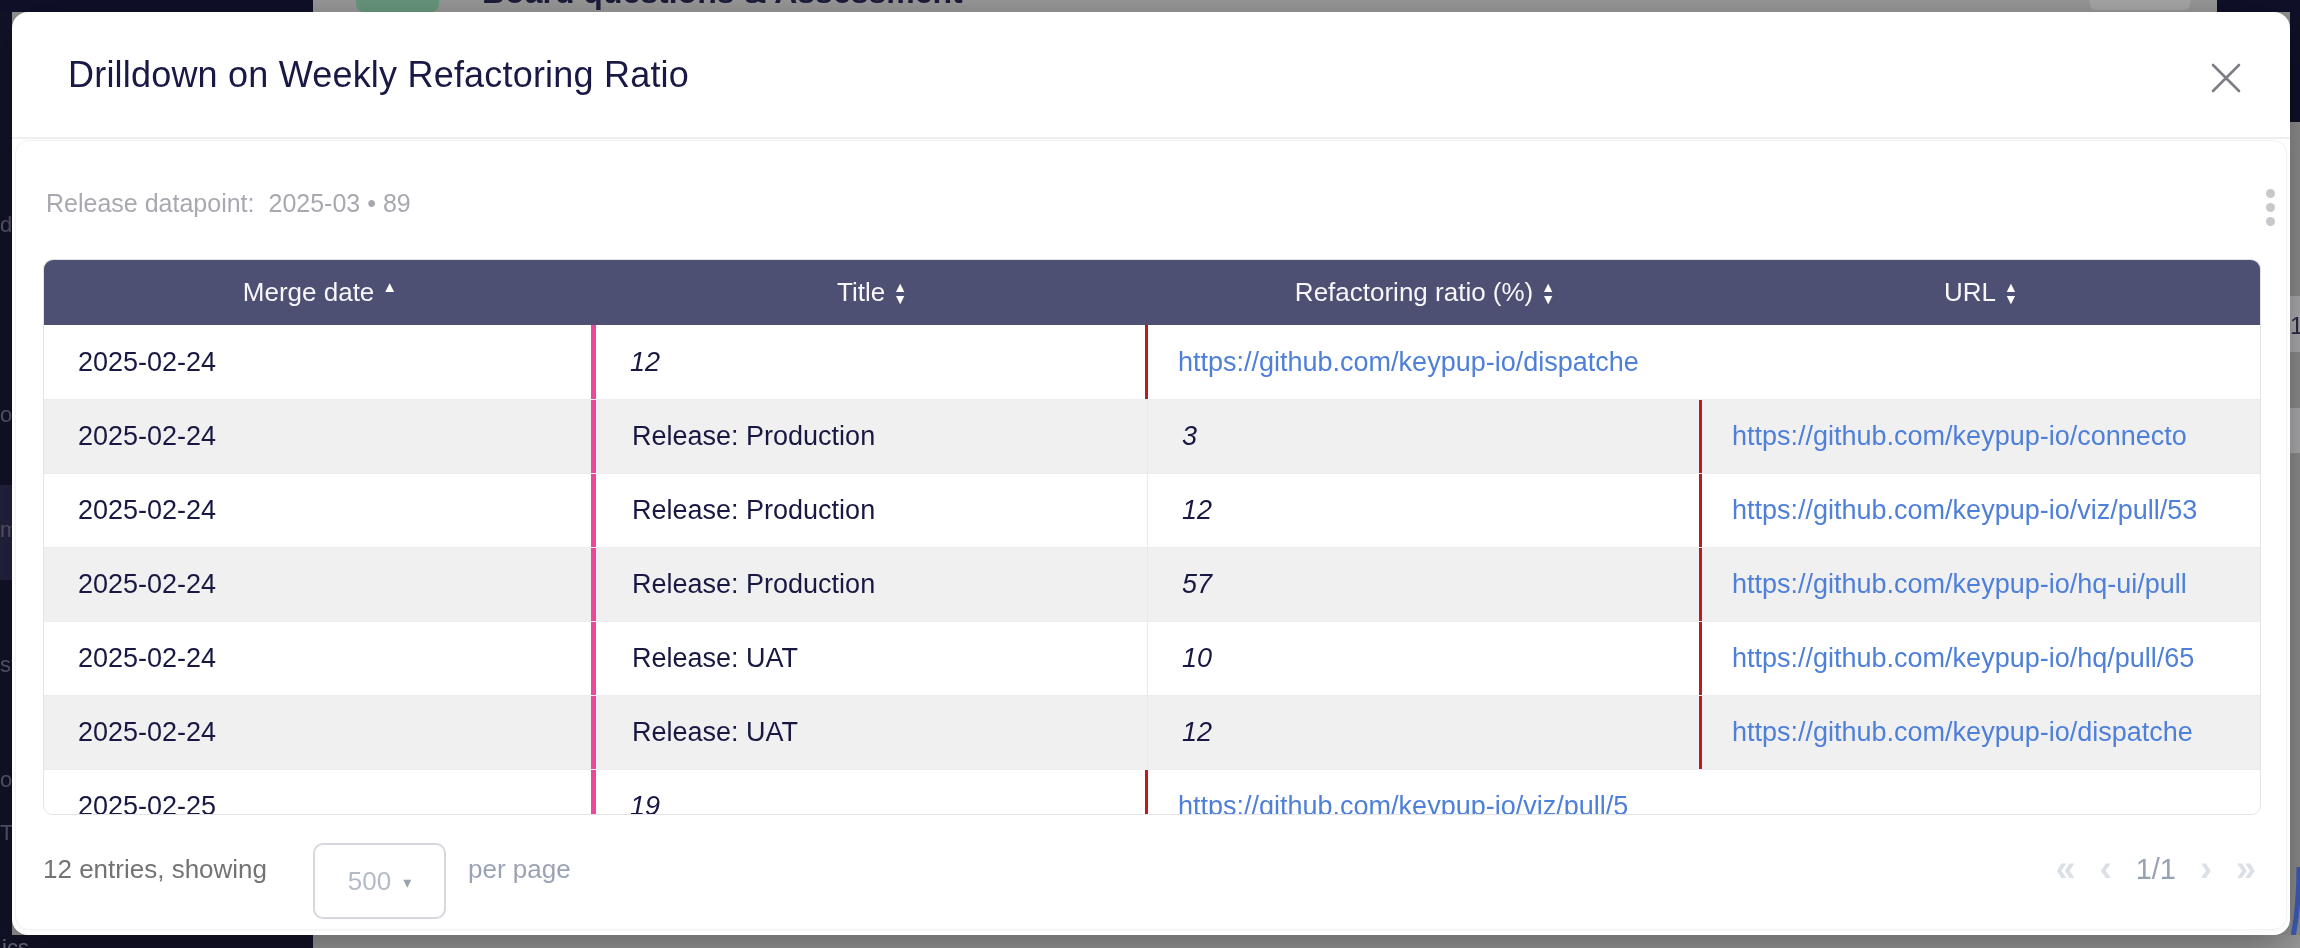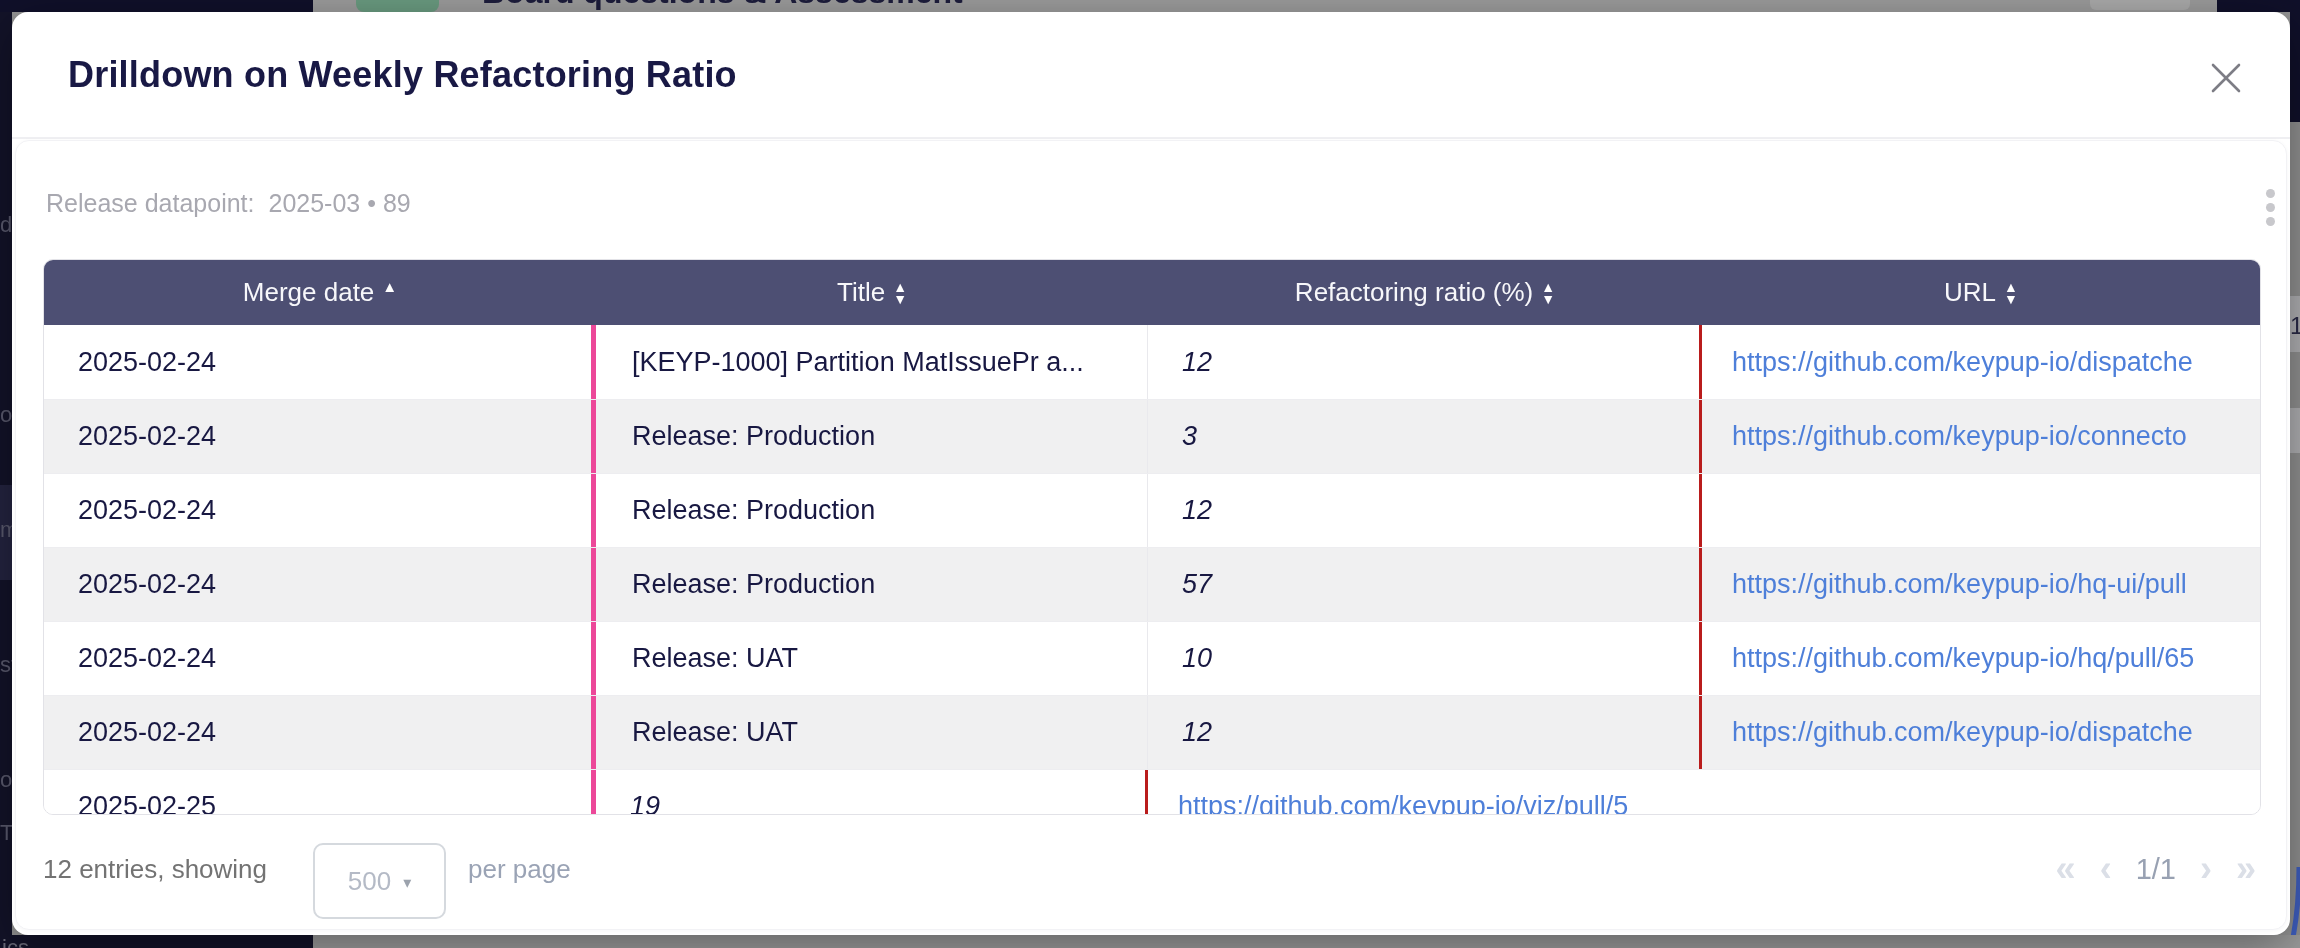--- a/index.html
+++ b/index.html
@@ -29,21 +29,21 @@
 
   .bg-bottom-strip { position:absolute; left:0; top:935px; width:2300px; height:13px; background:#9c9c9c; overflow:hidden; }
   .bg-bottom-navy { position:absolute; left:0; top:0; width:313px; height:13px; background:#131329; }
   .bg-bottom-frag { position:absolute; left:2px; top:0; height:13px; overflow:hidden; font-size:22px; color:#6b6b7a; }
 
   
   .modal { position:absolute; left:12px; top:12px; width:2278px; height:923px; background:#ffffff;
     border-radius:16px; box-shadow:0 12px 48px rgba(0,0,0,0.38); overflow:hidden; }
   .modal-header { position:absolute; left:0; top:0; width:100%; height:127px; border-bottom:2px solid #efeff2; }
   .modal-title { position:absolute; left:56px; top:50%; transform:translateY(-50%);
-    font-size:36px; font-weight:700; color:var(--title-navy,#191945); letter-spacing:0.2px; white-space:nowrap; }
+    font-size:36px; font-weight:400; color:var(--title-navy,#191945); letter-spacing:0.2px; white-space:nowrap; }
   .close-btn { position:absolute; right:44px; top:46px; width:40px; height:40px; cursor:pointer;
     display:flex; align-items:center; justify-content:center; }
 
   .modal-card { position:absolute; left:3px; top:128px; width:2272px; height:790px;
     background:#ffffff; border:1px solid #f2f2f5; border-radius:14px; box-shadow:0 1px 4px rgba(20,20,60,0.04); }
 
   .picked { position:absolute; left:30px; top:48px; font-size:25px; color:#a8a8b0; white-space:nowrap; }
   .picked .val { margin-left:14px; }
 
   .kebab { position:absolute; left:2242px; top:44px; width:24px; height:44px; cursor:pointer;
@@ -171,38 +171,40 @@
               <span>URL</span>
               <span class="sort-both">
                 <span>▲</span>
                 <span>▼</span>
               </span>
             </div>
           </div>
         <div class="tbody" id="tbody">
             <div class="tr">
               <div class="td c0">2025-02-24</div>
-              <div class="td c1">[KEYP-1000] Partition MatIssuePr a...</div>
               <div class="td c2">12</div>
               <div class="td c3">
                 <a href="#">https://github.com/keypup-io/dispatche</a>
               </div>
             </div>
             <div class="tr alt">
               <div class="td c0">2025-02-24</div>
               <div class="td c1">Release: Production</div>
               <div class="td c2">3</div>
               <div class="td c3">
                 <a href="#">https://github.com/keypup-io/connecto</a>
               </div>
             </div>
             <div class="tr">
               <div class="td c0">2025-02-24</div>
               <div class="td c1">Release: Production</div>
               <div class="td c2">12</div>
+              <div class="td c3">
+                <a href="#">https://github.com/keypup-io/viz/pull/53</a>
+              </div>
             </div>
             <div class="tr alt">
               <div class="td c0">2025-02-24</div>
               <div class="td c1">Release: Production</div>
               <div class="td c2">57</div>
               <div class="td c3">
                 <a href="#">https://github.com/keypup-io/hq-ui/pull</a>
               </div>
             </div>
             <div class="tr">

